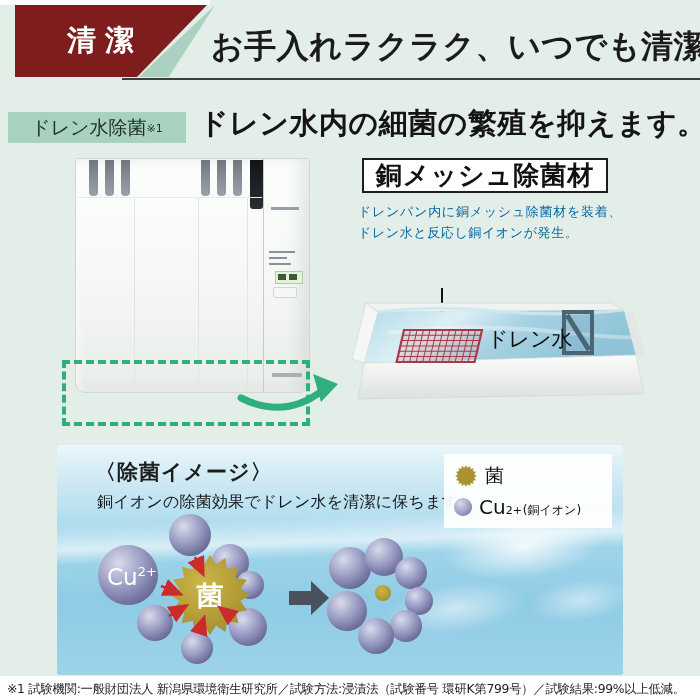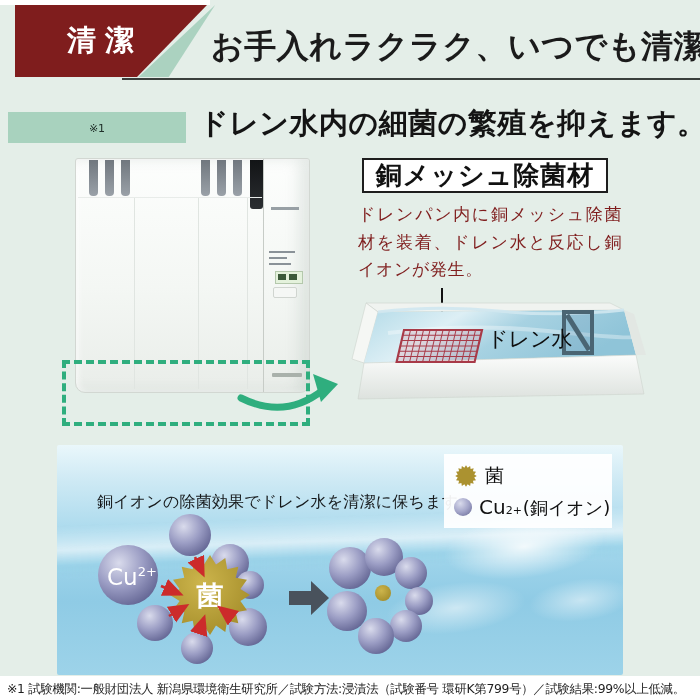--- a/index.html
+++ b/index.html
@@ -71,22 +71,22 @@
   }
 
   
   .mesh-box{
     left:362px;top:158px;width:246px;height:35px;background:#ffffff;
     border:2px solid #1e1e1e;box-sizing:border-box;
     display:flex;align-items:center;justify-content:center;
     font-size:26px;font-weight:600;color:#111;letter-spacing:1px;white-space:nowrap;
   }
   .mesh-desc{
-    left:358px;top:201px;width:264px;font-size:17px;line-height:1.62;
-    color:#7f1d1d;letter-spacing:0.6px;text-align:justify;
+    left:358px;top:201px;width:264px;font-size:13px;line-height:1.62;
+    color:#0369a1;letter-spacing:0.6px;text-align:justify;
   }
   .down-arrow-line{left:441px;top:288px;width:2px;height:38px;background:#111;}
   .down-arrow-head{
     left:434px;top:325px;width:0;height:0;
     border-left:8px solid transparent;border-right:8px solid transparent;
     border-top:12px solid #111;
   }
 
   
   .panel{
@@ -107,21 +107,21 @@
   .panel-subtext{position:absolute;left:40px;top:47px;font-size:16px;color:#15181a;letter-spacing:0.2px;white-space:nowrap;}
   .legend{
     position:absolute;left:387px;top:9px;width:168px;height:74px;
     background:rgba(255,255,255,.93);
     display:flex;flex-direction:column;justify-content:center;gap:6px;padding-left:10px;box-sizing:border-box;
   }
   .legend-row{display:flex;align-items:center;gap:7px;}
   .legend-germ-label{font-size:19px;color:#111;}
   .legend-cu{font-size:20px;color:#111;display:flex;align-items:baseline;}
   .legend-cu sup{font-size:11px;line-height:1;}
-  .legend-cu-note{font-size:18px;margin-left:1px;}
+  .legend-cu-note{font-size:12px;margin-left:1px;}
   .ion-dot{width:18px;height:18px;border-radius:50%;
     background:radial-gradient(circle at 35% 30%,#d9dbec,#a3a5c9 50%,#626490 100%);}
 
   
   .footnote-strip{left:0;top:676px;width:700px;height:24px;background:#ffffff;}
   .footnote{
     position:absolute;left:7px;top:5px;font-size:12.4px;color:#1e1e1e;
     letter-spacing:-0.3px;white-space:nowrap;
   }
 
@@ -132,20 +132,21 @@
 
 <div class="abs top-sliver"></div>
 <div class="abs badge">
   <span class="badge-label">清潔</span>
 </div>
 <div class="abs badge-fold"></div>
 <div class="abs main-title">お手入れラクラク、いつでも清潔に。</div>
 <div class="abs title-rule"></div>
 
 <div class="abs feature-tag">
+  <span>ドレン水除菌</span>
     <sup>※1</sup>
 </div>
 <div class="abs feature-headline">ドレン水内の細菌の繁殖を抑えます。</div>
 
 <div class="abs ac-body">
   <span class="slot" style="left:13px"></span>
   <span class="slot" style="left:29px"></span>
   <span class="slot" style="left:45px"></span>
   <span class="slot" style="left:125px"></span>
   <span class="slot" style="left:141px"></span>
@@ -284,20 +285,21 @@
       <circle cx="327" cy="112" r="19" fill="url(#sph)"></circle>
       <circle cx="354" cy="128" r="16" fill="url(#sph)"></circle>
       <circle cx="362" cy="156" r="14" fill="url(#sph)"></circle>
       <circle cx="349" cy="181" r="16" fill="url(#sph)"></circle>
       <circle cx="319" cy="191" r="18" fill="url(#sph)"></circle>
       <circle cx="290" cy="166" r="20" fill="url(#sph)"></circle>
       <circle cx="326" cy="148" r="8" fill="url(#gold)"></circle>
     </g>
   </svg>
 
+  <div class="panel-heading">〈除菌イメージ〉</div>
   <div class="panel-subtext">銅イオンの除菌効果でドレン水を清潔に保ちます。</div>
 
   <div class="legend">
     <div class="legend-row">
       <svg width="24" height="24" viewBox="-12 -12 24 24">
         <polygon fill="#ab9230" transform="scale(0.27)" points="40,0 30.4,6 37,15.3 25.7,17.2 28.3,28.3 17.2,25.7 15.3,37 6,30.4 0,40 -6,30.4 -15.3,37 -17.2,25.7 -28.3,28.3 -25.7,17.2 -37,15.3 -30.4,6 -40,0 -30.4,-6 -37,-15.3 -25.7,-17.2 -28.3,-28.3 -17.2,-25.7 -15.3,-37 -6,-30.4 0,-40 6,-30.4 15.3,-37 17.2,-25.7 28.3,-28.3 25.7,-17.2 37,-15.3 30.4,-6"></polygon>
       </svg>
       <span class="legend-germ-label">菌</span>
     </div>
     <div class="legend-row">

